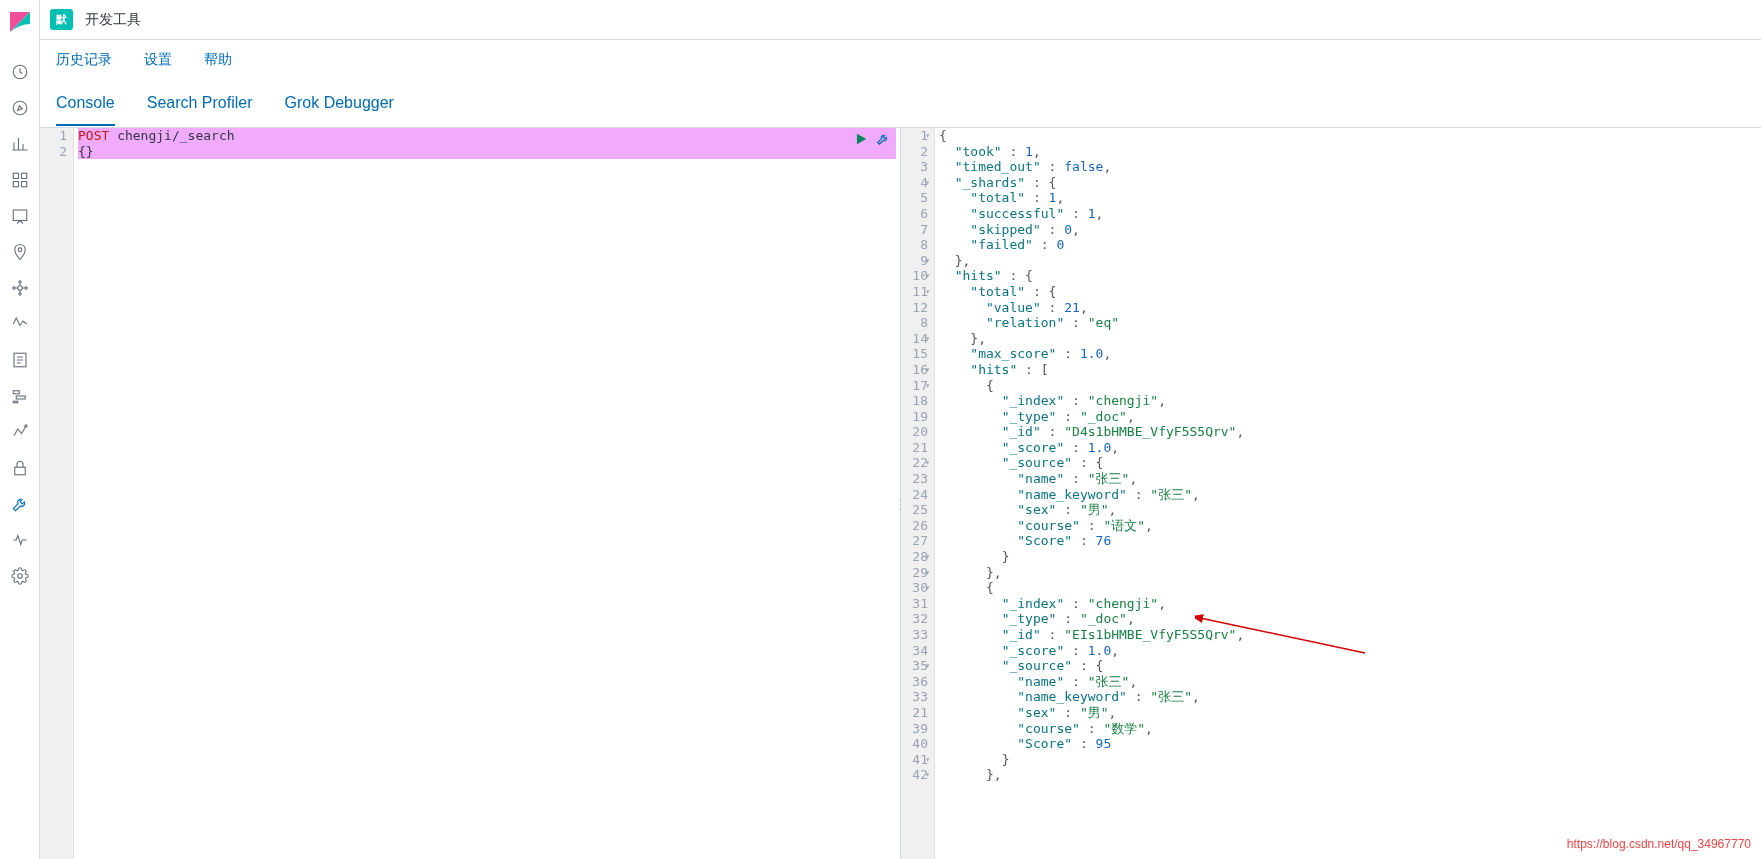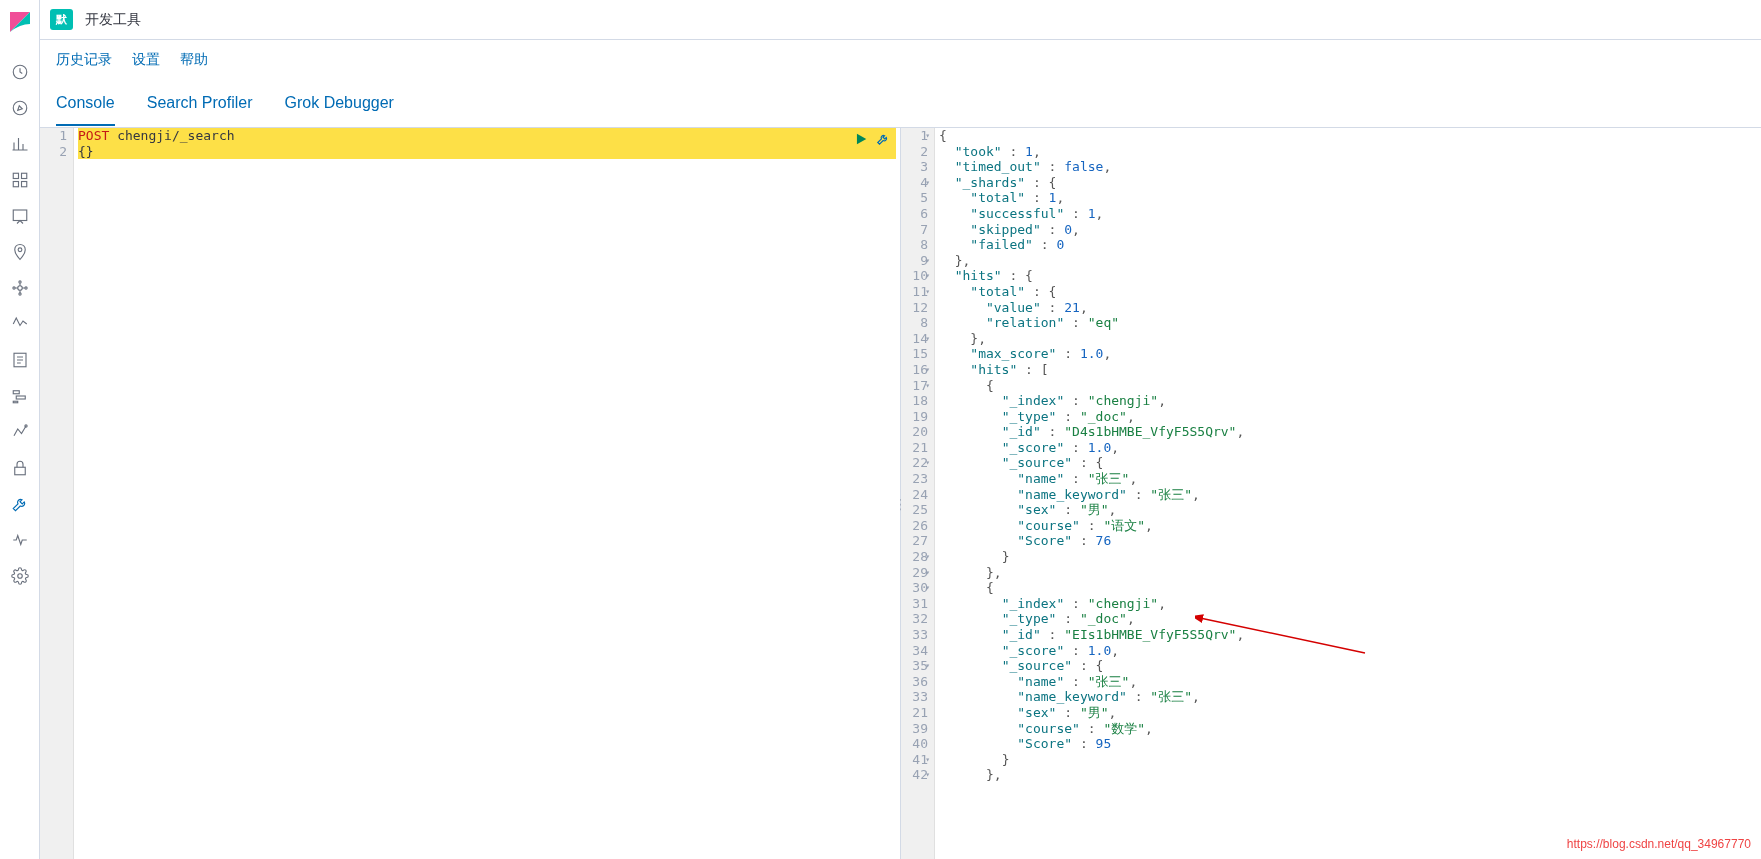--- a/index.html
+++ b/index.html
@@ -7,21 +7,21 @@
     .app { display: flex; height: 859px; width: 1761px; }
     .left-nav { width: 40px; background: #fff; border-right: 1px solid #d3dae6; display: flex; flex-direction: column; align-items: center; padding-top: 10px; }
     .logo { width: 24px; height: 24px; margin-bottom: 20px; }
     .nav-icon { width: 40px; height: 36px; display: flex; align-items: center; justify-content: center; color: #69707d; cursor: pointer; }
     .nav-icon.active { color: #006bb4; }
     .nav-icon svg { width: 18px; height: 18px; }
     .main { flex: 1; display: flex; flex-direction: column; }
     .top-bar { height: 40px; display: flex; align-items: center; padding: 0 10px; border-bottom: 1px solid #d3dae6; gap: 12px; }
     .badge { background: #00bfb3; color: #fff; padding: 3px 6px; border-radius: 3px; font-size: 11px; font-weight: 600; }
     .top-title { font-size: 14px; color: #343741; }
-    .sub-bar { height: 40px; display: flex; align-items: center; padding: 0 16px; gap: 20px; }
+    .sub-bar { height: 40px; display: flex; align-items: center; padding: 0 16px; gap: 32px; }
     .sub-link { color: #006bb4; font-size: 14px; cursor: pointer; }
     .tab-bar { height: 48px; display: flex; align-items: center; padding: 0 16px; gap: 32px; border-bottom: 1px solid #d3dae6; }
     .tab { color: #006bb4; font-size: 16px; cursor: pointer; padding: 12px 0; border-bottom: 2px solid transparent; }
     .tab.active { border-bottom: 2px solid #006bb4; font-weight: 400; }
     .content { flex: 1; display: flex; position: relative; }
     .editor-panel { flex: 1; display: flex; flex-direction: column; border-right: 1px solid #d3dae6; position: relative; }
     .output-panel { flex: 1; display: flex; flex-direction: column; position: relative; }
     .editor-container { flex: 1; display: flex; background: #fff; font-family: Menlo, Monaco, Consolas, monospace; font-size: 13px; line-height: 1.2; position: relative; }
     .gutter { width: 34px; background: #f0f0f0; border-right: 1px solid #e0e0e0; text-align: right; padding: 0 6px 0 0; color: #98a2b3; user-select: none; }
     .gutter-line { height: 15.6px; line-height: 15.6px; position: relative; }
@@ -33,21 +33,21 @@
     .kw-string { color: #1a8043; }
     .kw-num { color: #1665c0; }
     .kw-bool { color: #1665c0; }
     .kw-punc { color: #555; }
     .editor-actions { position: absolute; top: 4px; right: 10px; display: flex; gap: 8px; align-items: center; }
     .play-btn { color: #00875a; cursor: pointer; }
     .wrench-btn { color: #006bb4; cursor: pointer; }
     .divider-handle { position: absolute; left: -6px; top: 50%; width: 12px; height: 20px; display: flex; align-items: center; justify-content: center; color: #98a2b3; cursor: col-resize; }
     .arrow-overlay { position: absolute; left: 1155px; top: 485px; pointer-events: none; z-index: 10; }
     .watermark { position: absolute; right: 10px; bottom: 8px; color: #ef4444; font-size: 12px; pointer-events: none; }
-    .line-highlight-full { background: #fde047; }
+    .line-highlight-full { background: #f0abfc; }
   </style>
 </head>
 <body>
 
 <div class="app">
   <nav class="left-nav">
     <div class="logo">
       <svg viewBox="0 0 24 24">
           <path d="M2 2 L22 2 L2 22 Z" fill="#f04e98"></path>
           <path d="M2 22 L22 2 L22 14 Q12 14 2 22 Z" fill="#00bfb3"></path>

